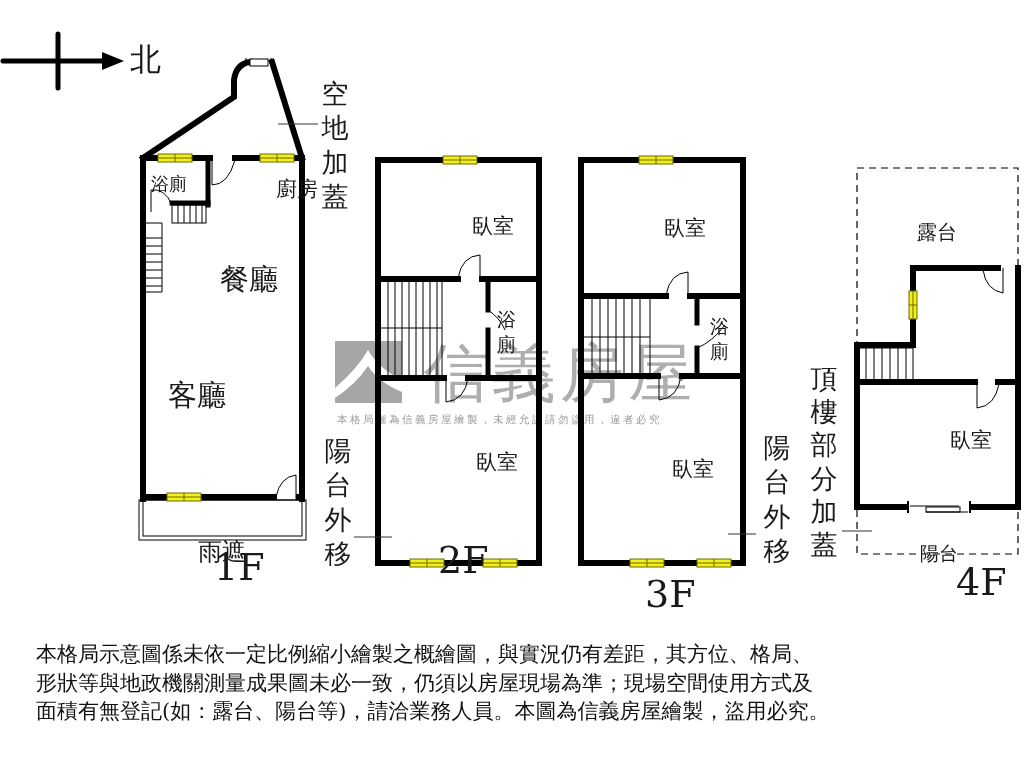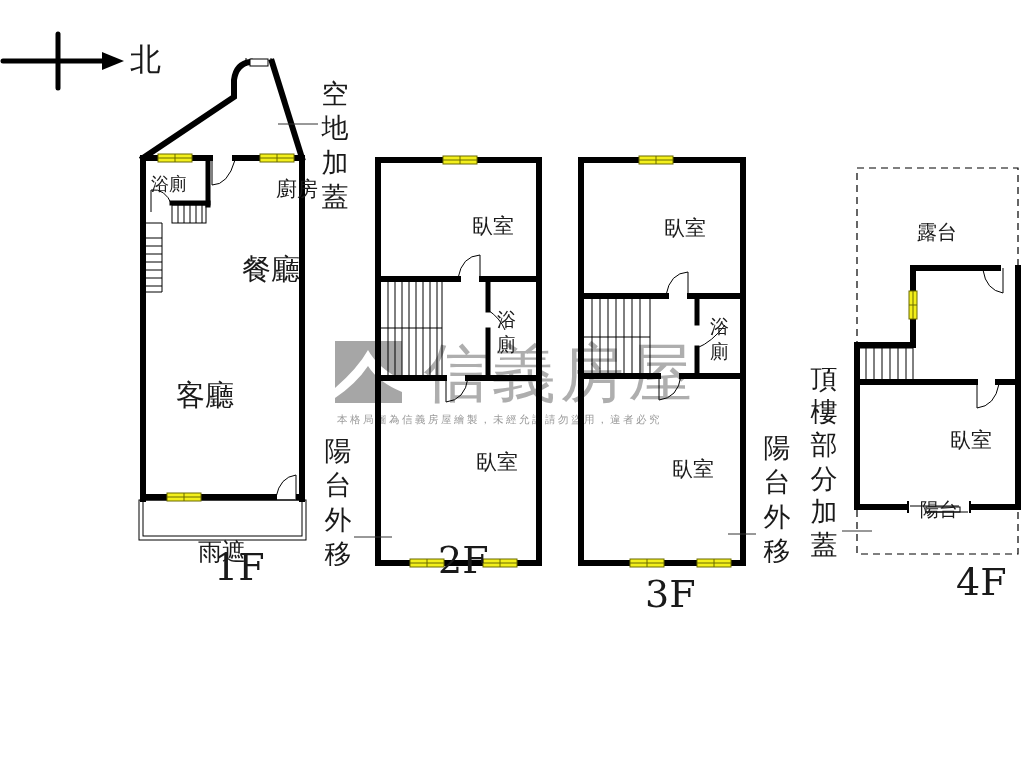--- a/index.html
+++ b/index.html
@@ -201,22 +201,22 @@
       <line x1="926" y1="512" x2="968" y2="512"></line>
     </g>
     <use href="#winV" x="913" y="305"></use>
     <line x1="842" y1="531" x2="872" y2="531" stroke="#333" stroke-width="1"></line>
   </svg>
 
   <div class="lbl" style="left:130px;top:44px;font-size:31px;">北</div>
 
   <div class="lbl room-sm" style="left:151px;top:175px;">浴廁</div>
   <div class="lbl room" style="left:236px;top:179px;">廚房</div>
-  <div class="lbl room-big" style="left:220px;top:255px;margin-left:22px;">餐廳</div>
-  <div class="lbl room-big" style="left:176px;top:381px;">客廳</div>
+  <div class="lbl room-big" style="left:220px;top:265px;">餐廳</div>
+  <div class="lbl room-big" style="left:168px;top:381px;">客廳</div>
   <div class="lbl" style="left:198px;top:540px;font-size:24px;">雨遮</div>
   <div class="lbl floor" style="left:214px;top:548px;">1F</div>
   <div class="vlbl" style="left:320px;top:77px;">
     <div>空</div>
     <div>地</div>
     <div>加</div>
     <div>蓋</div>
   </div>
 
   <div class="lbl room" style="left:432px;top:216px;">臥室</div>
@@ -236,24 +236,29 @@
   <div class="lbl floor" style="left:645px;top:575px;">3F</div>
   <div class="vlbl" style="left:762px;top:431px;">
     <div>陽</div>
     <div>台</div>
     <div>外</div>
     <div>移</div>
   </div>
 
   <div class="lbl" style="left:917px;top:222px;font-size:20px;">露台</div>
   <div class="lbl room" style="left:910px;top:430px;">臥室</div>
-  <div class="lbl" style="left:920px;top:500px;font-size:19px;">陽台</div>
+  <div class="lbl" style="left:920px;top:544px;font-size:19px;">陽台</div>
   <div class="lbl floor" style="left:916px;top:563px;margin-left:40px;">4F</div>
   <div class="vlbl" style="left:809px;top:362px;line-height:1.23;">
     <div>頂</div>
     <div>樓</div>
     <div>部</div>
     <div>分</div>
     <div>加</div>
     <div>蓋</div>
   </div>
 
+  <div class="disclaimer">
+    <div>本格局示意圖係未依一定比例縮小繪製之概繪圖，與實況仍有差距，其方位、格局、</div>
+    <div>形狀等與地政機關測量成果圖未必一致，仍須以房屋現場為準；現場空間使用方式及</div>
+    <div>面積有無登記(如：露台、陽台等)，請洽業務人員。本圖為信義房屋繪製，盜用必究。</div>
+  </div>
 </div>
 
 </body></html>

